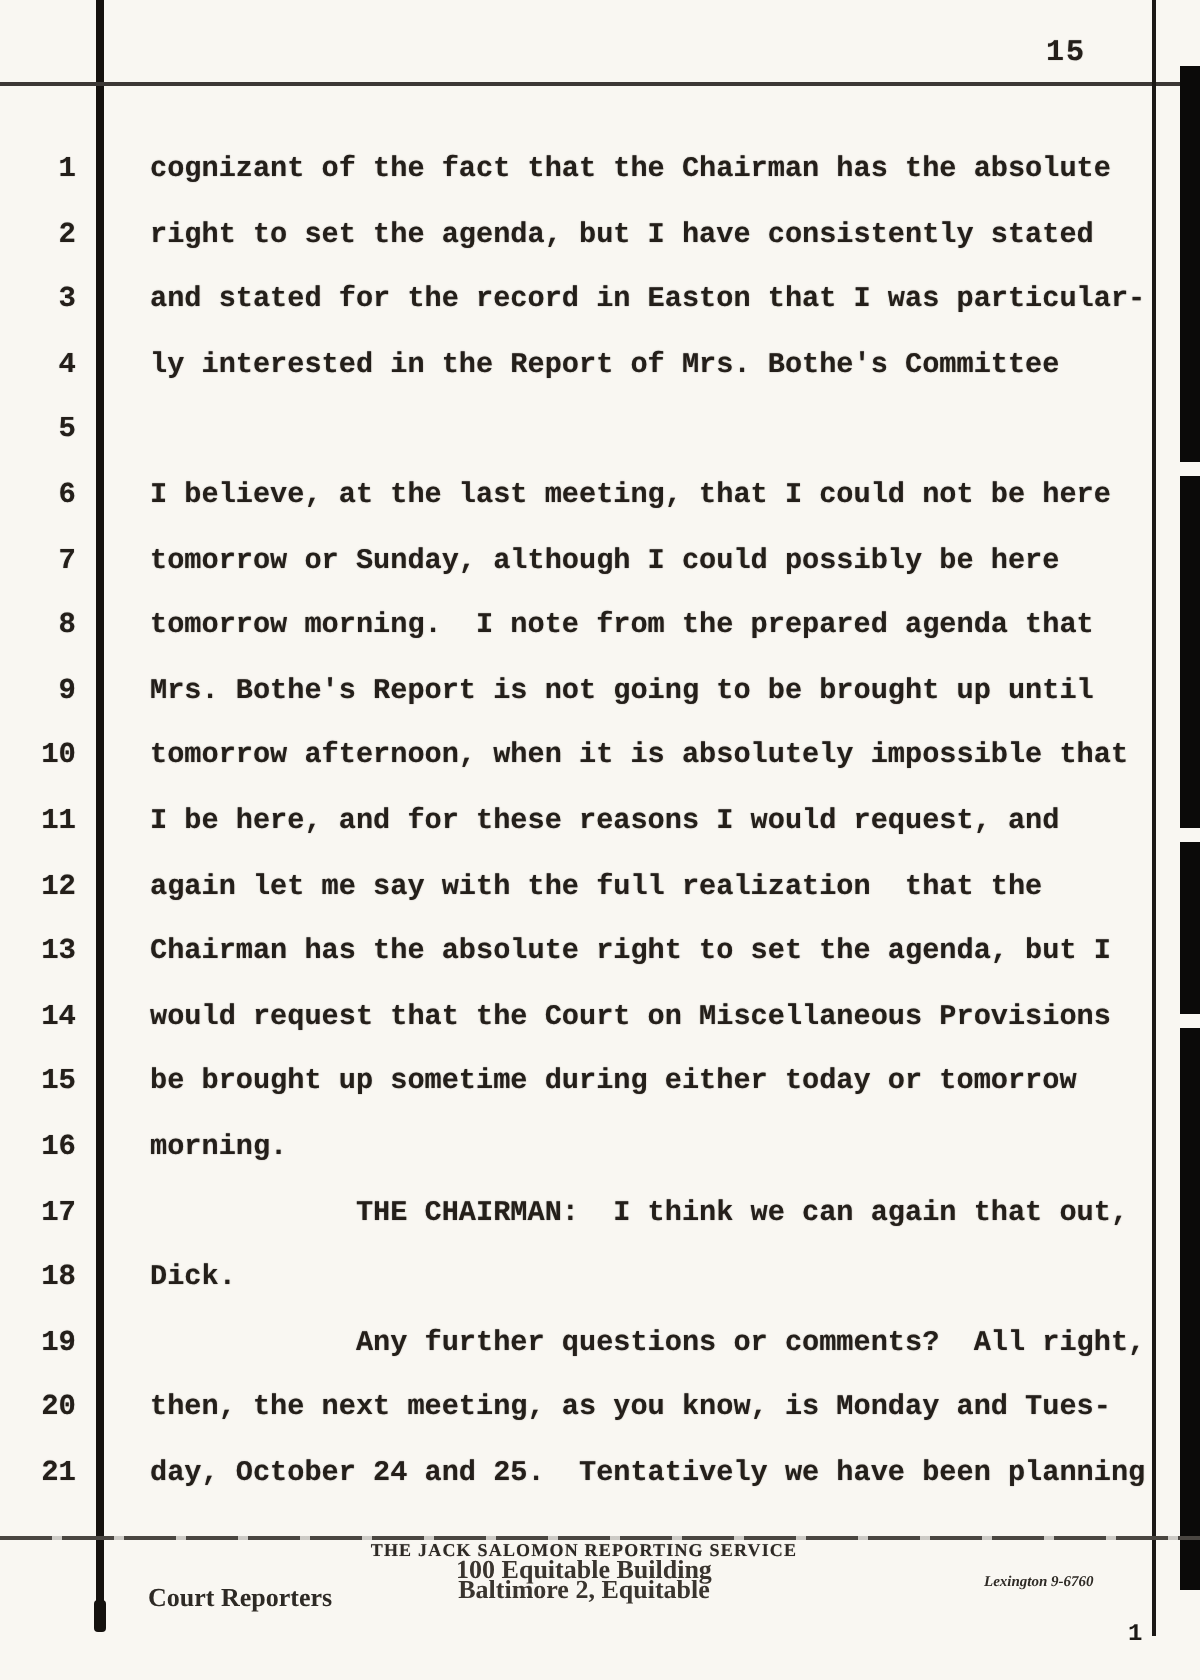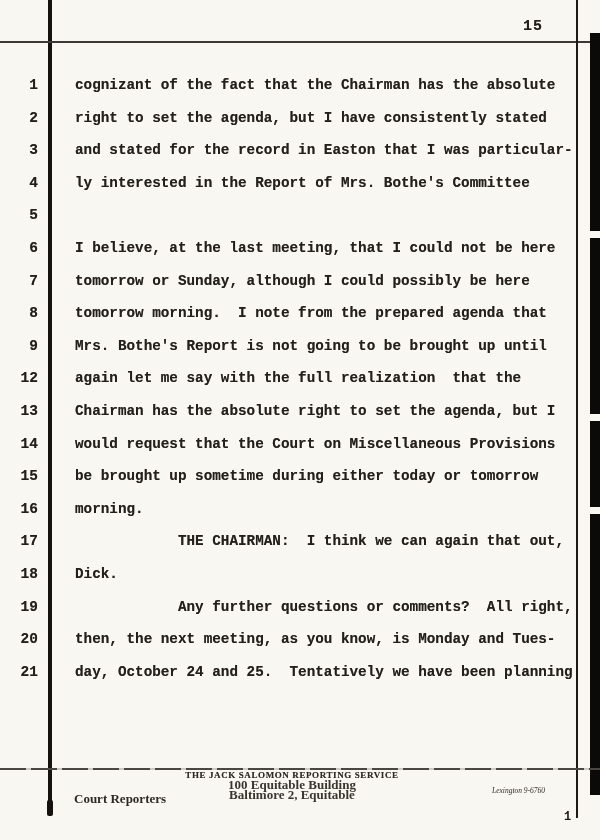--- a/index.html
+++ b/index.html
@@ -38,21 +38,21 @@
   .t-line .txt {
     position:absolute; left:75px; top:1px; white-space:pre;
     font-size:14.3px; font-weight:bold; letter-spacing:0px;
     text-shadow:0 0 0.6px rgba(30,24,18,0.55);
   }
   .footer { position:absolute; left:0; top:770px; width:600px; font-family:"Liberation Serif","DejaVu Serif",serif; color:#2e2a25; }
   .footer-center { position:absolute; left:112px; width:360px; top:0; text-align:center; }
   .footer-company { font-size:9px; font-weight:bold; letter-spacing:0.6px; text-shadow:0 0 0.4px rgba(30,24,18,0.5); }
   .footer-addr { font-size:13px; font-weight:bold; line-height:9.5px; color:#3a352f; }
   .footer-left  { position:absolute; left:74px;  top:21px; font-size:13px; font-weight:bold; }
-  .footer-right { position:absolute; left:492px; top:16px; font-size:7.5px; font-style:italic; font-weight:normal; }
+  .footer-right { position:absolute; left:492px; top:16px; font-size:7.5px; font-style:italic; font-weight:bold; }
   .bottom-mark { position:absolute; left:564px; top:810px; font-size:12px; font-weight:bold; color:#1c1916; }
 </style>
 </head>
 <body>
 
 <div class="page">
 
   <div class="rule-left-heavy"></div>
   <div class="rule-left-blob"></div>
   <div class="rule-top"></div>
@@ -93,20 +93,28 @@
       <span class="num">7</span>
       <span class="txt">tomorrow or Sunday, although I could possibly be here</span>
     </div>
       <div class="t-line">
       <span class="num">8</span>
       <span class="txt">tomorrow morning.  I note from the prepared agenda that</span>
     </div>
       <div class="t-line">
       <span class="num">9</span>
       <span class="txt">Mrs. Bothe's Report is not going to be brought up until</span>
+    </div>
+      <div class="t-line">
+      <span class="num">10</span>
+      <span class="txt">tomorrow afternoon, when it is absolutely impossible that</span>
+    </div>
+      <div class="t-line">
+      <span class="num">11</span>
+      <span class="txt">I be here, and for these reasons I would request, and</span>
     </div>
       <div class="t-line">
       <span class="num">12</span>
       <span class="txt">again let me say with the full realization  that the</span>
     </div>
       <div class="t-line">
       <span class="num">13</span>
       <span class="txt">Chairman has the absolute right to set the agenda, but I</span>
     </div>
       <div class="t-line">

